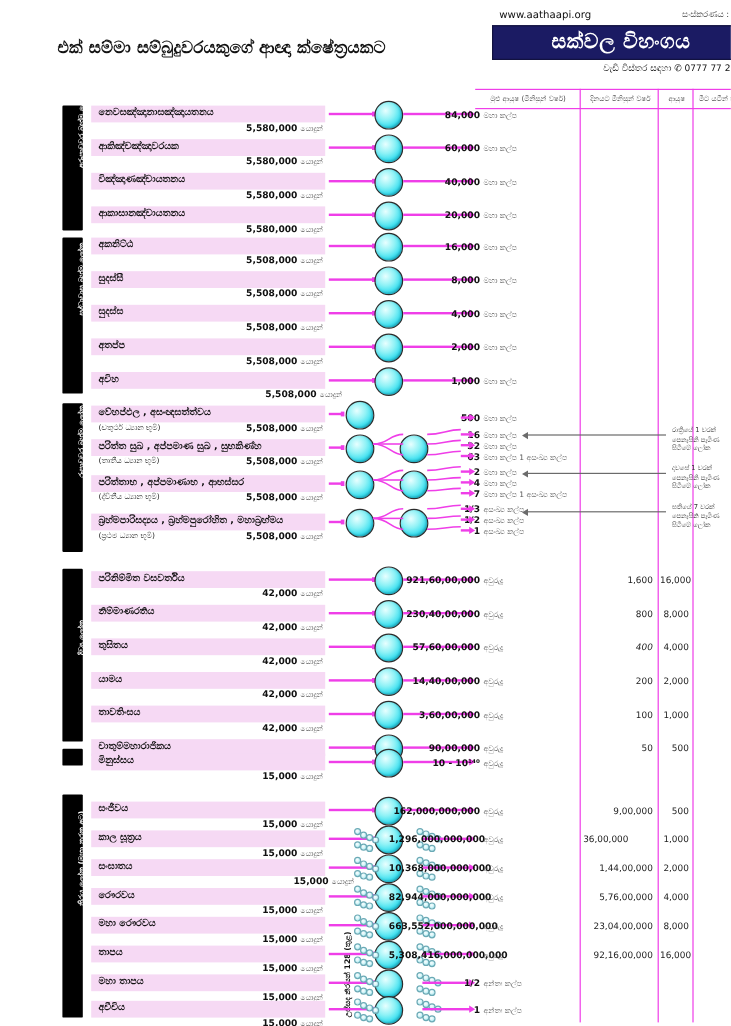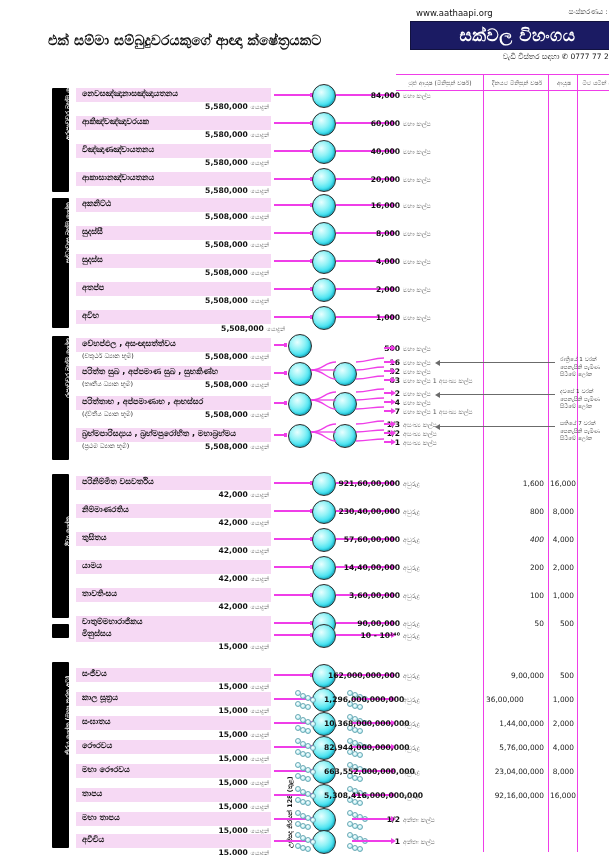--- a/index.html
+++ b/index.html
@@ -414,21 +414,21 @@
       <div class="mini" style="left: 332.8px; top: 693.8px; width: 4.4px; height: 4.4px;"></div>
       <div class="mini" style="left: 337.8px; top: 695.8px; width: 4.4px; height: 4.4px;"></div>
       <div class="mini" style="left: 322.8px; top: 700.8px; width: 4.4px; height: 4.4px;"></div>
       <div class="mini" style="left: 327.8px; top: 702.8px; width: 4.4px; height: 4.4px;"></div>
       <div class="mini" style="left: 332.8px; top: 703.8px; width: 4.4px; height: 4.4px;"></div>
       <div class="arr" style="left: 328px; top: 698.3px; width: 40px;"></div>
       <div class="val" style="left: 300px; width: 76px; top: 694.5px; text-align: right;"><span>1,296,000,000,000</span></div>
       <div class="val" style="left: 379px; top: 695px;"><i>අවුරුදු</i></div>
       <div class="num" style="left: 462px; width: 58px; top: 694.5px; text-align: left;"><span>36,00,000</span></div>
       <div class="num" style="left: 526px; width: 24px; top: 694.5px; text-align: right;"><span>1,000</span></div>
-      <div class="row" style="top: 716px;">
+      <div class="row" style="top: 716px; padding-left: 26px;">
         <div class="rowband"></div>
         <div class="rname">සංඝාතය</div>
         <div class="ryr"><span>15,000</span> <i>යොදුන්</i></div>
       </div>
       <div class="conn dot" style="left: 250px; top: 722.3px; width: 38px;"></div>
       <div class="orb" style="left: 288px; top: 712px; width: 22px; height: 22px;"></div>
       <div class="mini" style="left: 270.8px; top: 713.8px; width: 4.4px; height: 4.4px;"></div>
       <div class="mini" style="left: 275.8px; top: 716.8px; width: 4.4px; height: 4.4px;"></div>
       <div class="mini" style="left: 280.8px; top: 718.8px; width: 4.4px; height: 4.4px;"></div>
       <div class="mini" style="left: 285.8px; top: 720.8px; width: 4.4px; height: 4.4px;"></div>

